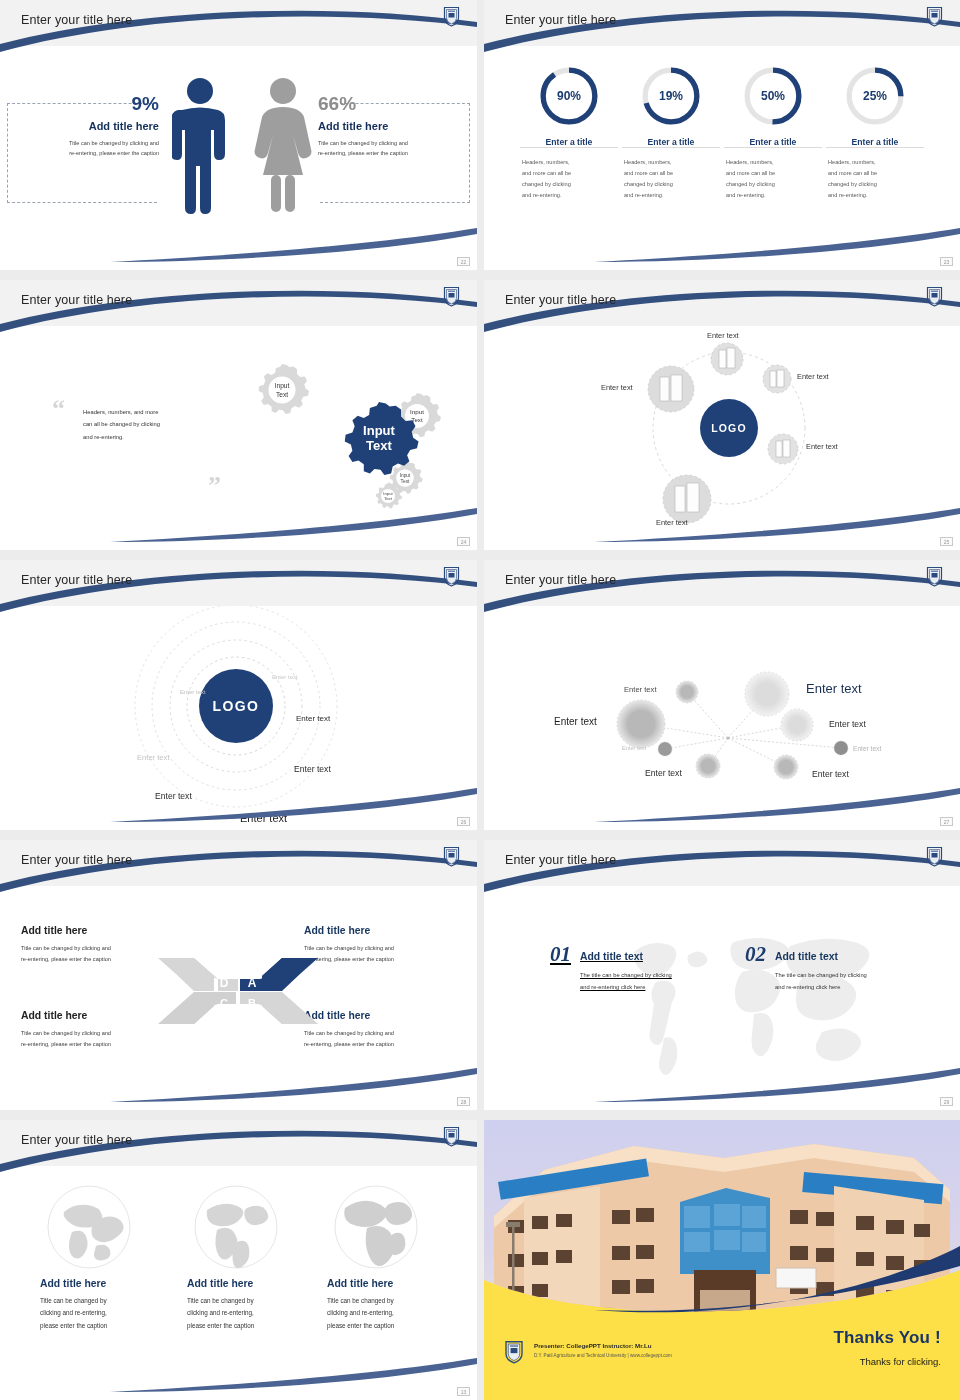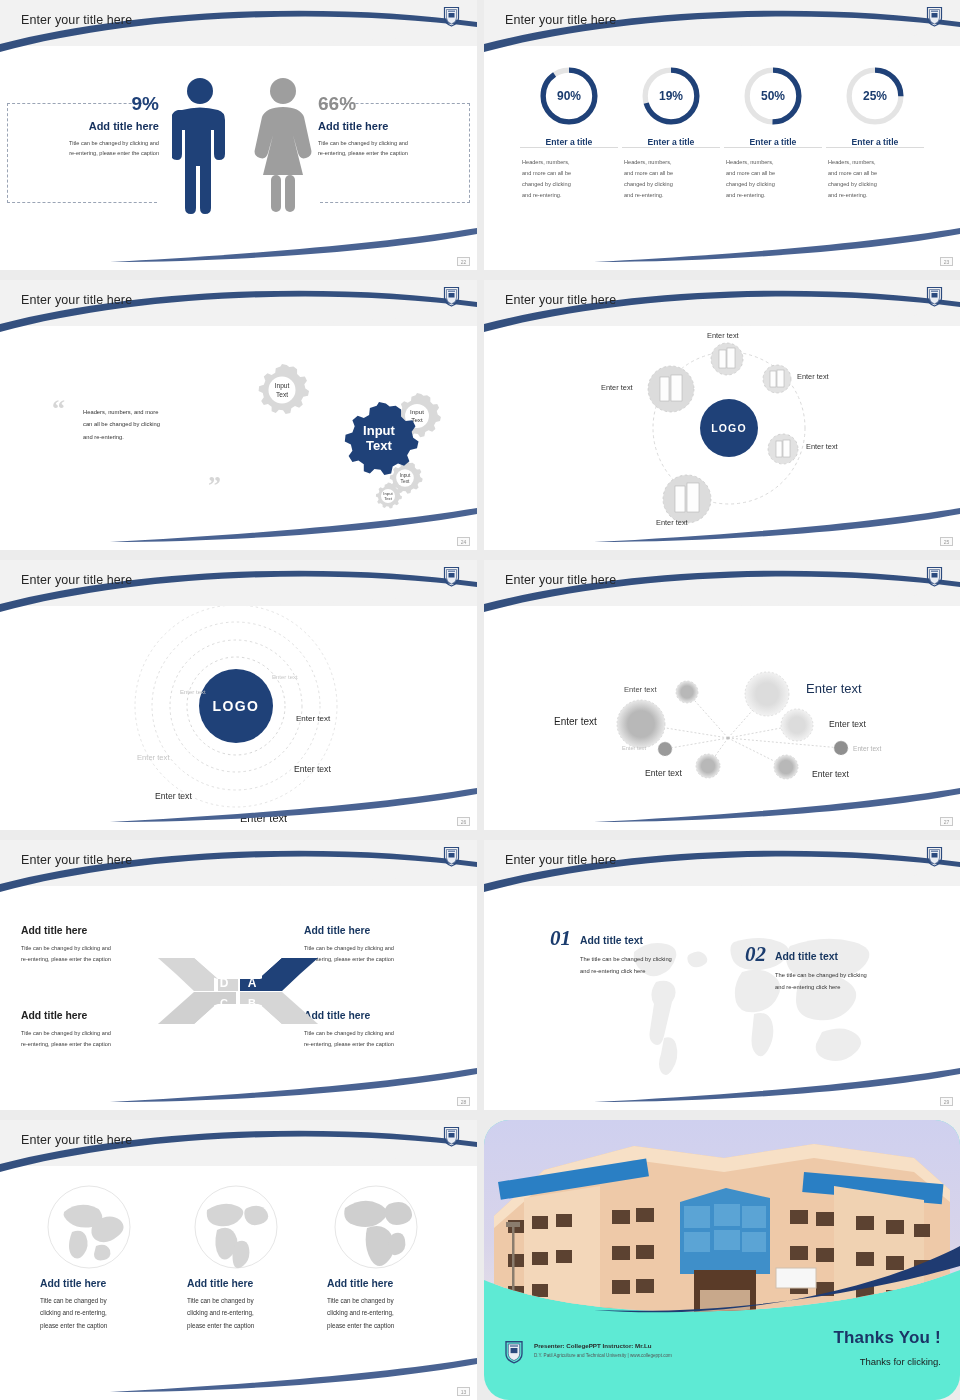--- a/index.html
+++ b/index.html
@@ -101,21 +101,21 @@
   .num { font-size: 21px; font-weight: bold; font-style: italic; color: #1b3c6e; font-family:"Liberation Serif", serif; }
   .n-title { font-size: 10.4px; font-weight: bold; color: #16355f; }
   .n-desc { font-size: 5.8px; color: #333; line-height: 2.05; margin-top: 8px; }
 
   
   .globe-col { position: absolute; top: 18px; width: 140px; }
   .g-title { font-size: 10.4px; font-weight: bold; color: #16355f; margin-top: 8px; }
   .g-desc { font-size: 6.3px; color: #333; line-height: 1.95; margin-top: 6px; }
 
   
-  .s10 { background:#5eead4;border-radius:25px; }
+  .s10 { background:#fde047; }
   .photo-clip { position:absolute; top:0; left:0; width:100%; height:205px; overflow:hidden; }
   .thanks-h { position: absolute; right: 19px; top: 208px; font-size: 17px; font-weight: bold; color: #1b3566; letter-spacing: .2px; }
   .thanks-s { position: absolute; right: 19px; top: 236px; font-size: 9.5px; color: #1a1a1a; }
   .foot-crest { position:absolute; left: 20px; top: 220px; width: 20px; height: 24px; }
   .foot-l1 { position:absolute; left: 50px; top: 222px; font-size: 6.2px; font-weight:bold; color:#2a2a2a; }
   .foot-l2 { position:absolute; left: 50px; top: 233px; font-size: 4.6px; color: #555; }
 </style>
 </head>
 <body>
 
@@ -597,21 +597,21 @@
         <path d="M96 44 q10 -6 16 2 q4 6 -4 10 q-10 4 -14 -4 q-2 -6 2 -8 z"></path>
       </g>
     </svg>
     <svg class="swoosh-top" viewBox="0 0 476 80" preserveAspectRatio="none">
       <path d="M0,44 C140,8 330,2 476,22 L476,27 C330,8 140,14 0,52 Z" fill="#34507f"></path>
     </svg>
     <svg class="swoosh-bot" viewBox="0 0 476 70" preserveAspectRatio="none">
       <path d="M476,34 C380,52 230,62 110,62 C230,56 380,44 476,28 Z" fill="#4a6392"></path>
     </svg>
     <div class="body">
-      <div style="position:absolute; left:66px; top:40px; display:flex; gap:9px;">
+      <div style="position:absolute; left:66px; top:56px; display:flex; gap:9px;text-decoration:underline;">
         <div class="num">01</div>
         <div style="margin-top:9px; width:132px;">
           <div class="n-title">Add title text</div>
           <div class="n-desc">The title can be changed by clicking</div>
           <div class="n-desc" style="margin-top:0;">and re-entering click here</div>
         </div>
       </div>
       <div style="position:absolute; left:261px; top:56px; display:flex; gap:9px;">
         <div class="num">02</div>
         <div style="margin-top:9px; width:132px;">

